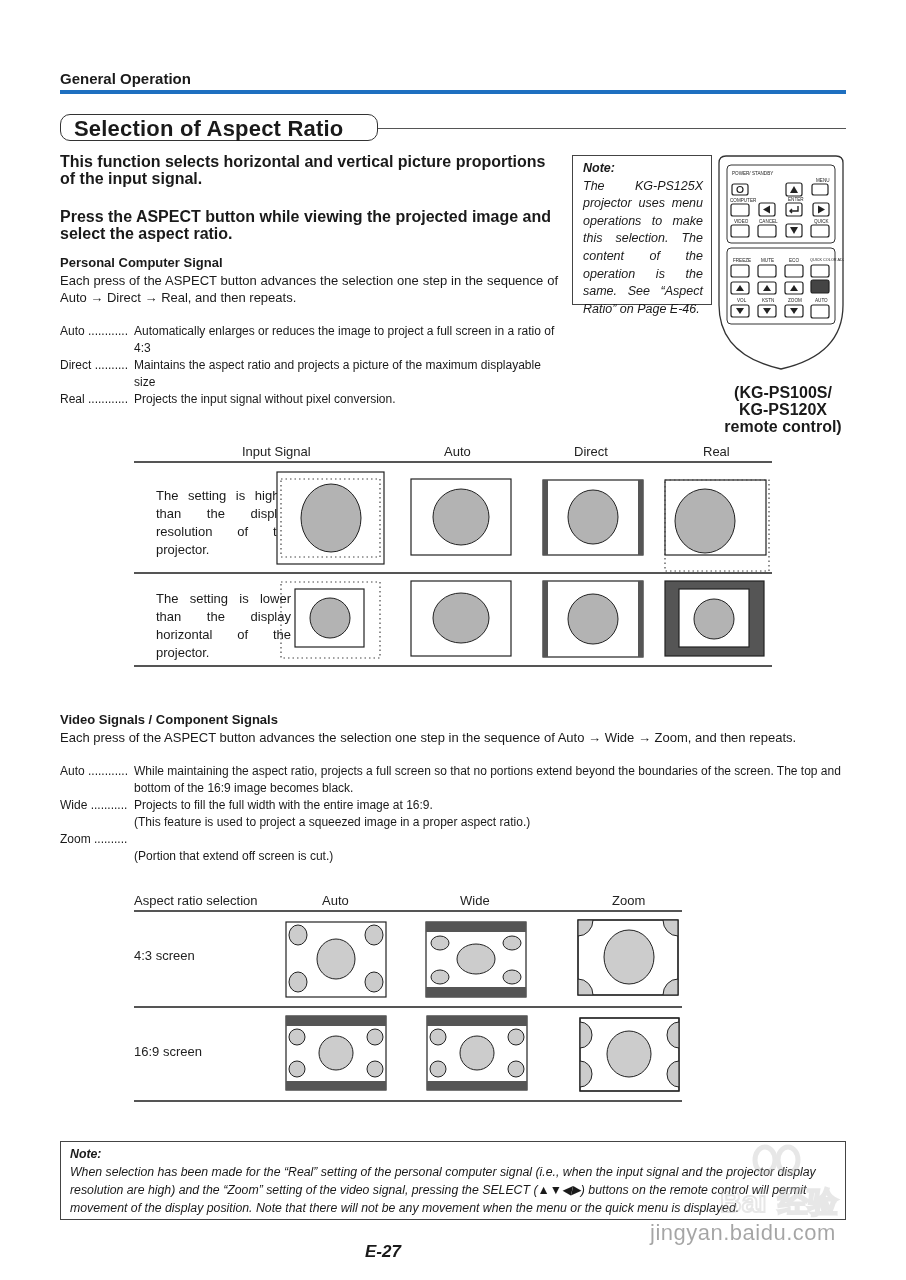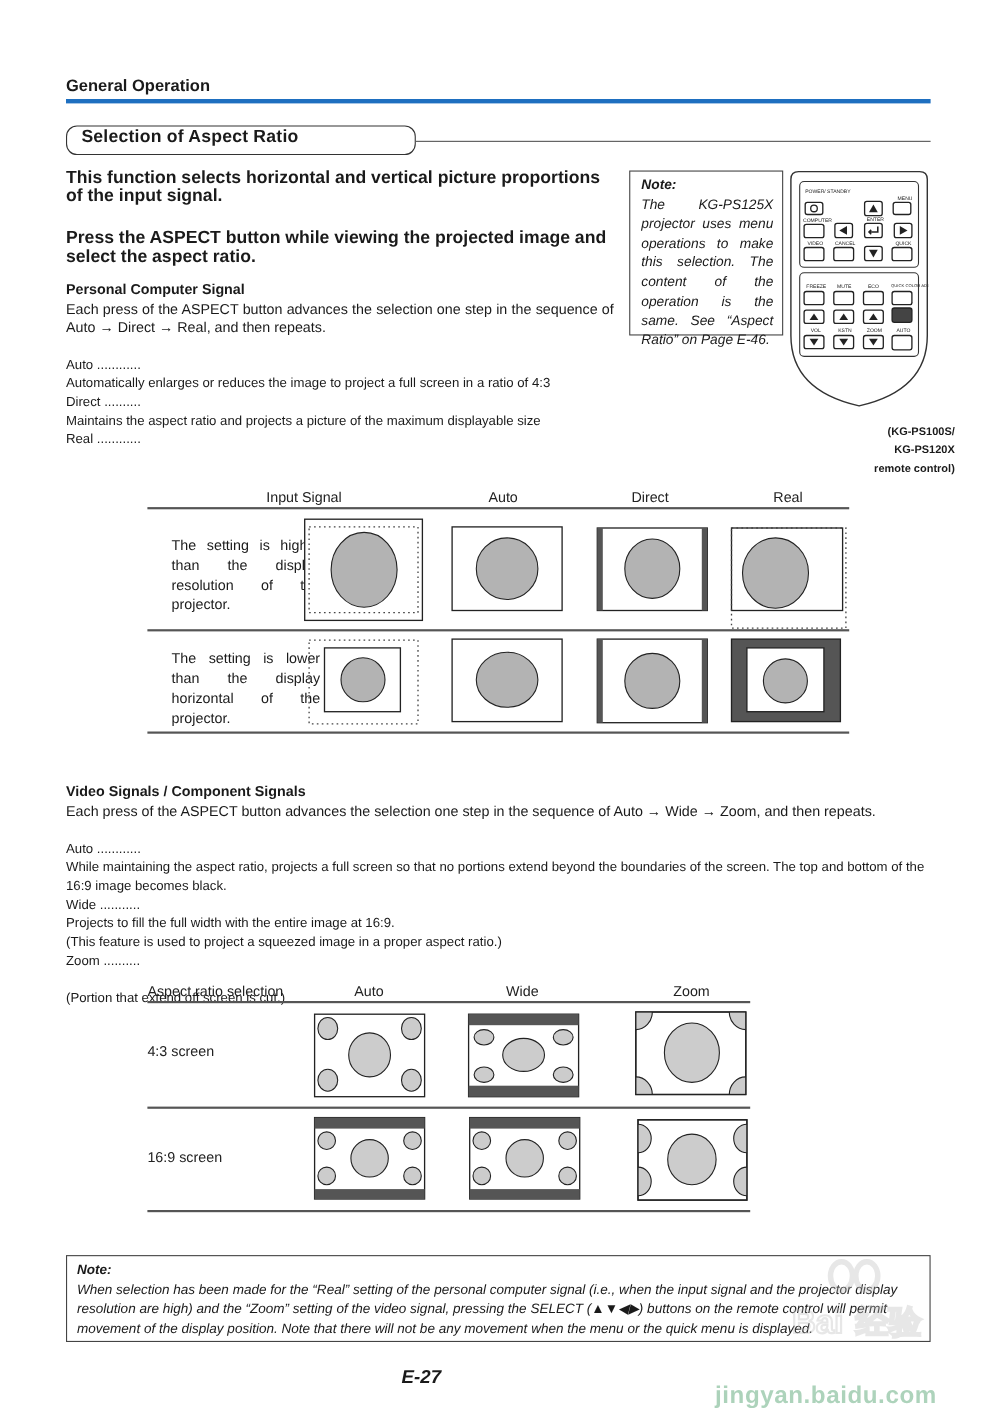--- a/index.html
+++ b/index.html
@@ -4,51 +4,51 @@
 <style>
   * { box-sizing: border-box; margin: 0; padding: 0; }
   html, body { width: 906px; height: 1280px; background: #ffffff; overflow: hidden; }
   body { position: relative; font-family: "Liberation Sans", sans-serif; color: #1a1a1a; }
   .abs { position: absolute; }
 
   .sec-header { left: 60px; top: 70px; font-size: 15px; font-weight: bold; }
   .sec-rule { left: 60px; top: 90px; width: 786px; height: 4px; background: #1e6fc0; }
 
   .title-box { left: 60px; top: 114px; width: 318px; height: 27px; border: 1.5px solid #333; border-radius: 10px; }
-  .title-text { left: 74px; top: 116px; font-size: 16px; font-weight: bold; letter-spacing: 0.2px; }
+  .title-text { left: 74px; top: 116px; font-size: 22px; font-weight: bold; letter-spacing: 0.2px; }
   .title-line { left: 378px; top: 128px; width: 468px; height: 1px; background: #555; }
 
   .intro { left: 60px; width: 500px; font-size: 16px; font-weight: bold; line-height: 17px; }
   .h3 { left: 60px; font-size: 13px; font-weight: bold; }
   .para { left: 60px; width: 498px; font-size: 13px; line-height: 17px; text-align: justify; }
 
   .deflist { left: 60px; width: 500px; font-size: 12px; line-height: 17px; font-family: "Liberation Sans Narrow", "Liberation Sans", sans-serif; }
-  .defrow { display: flex; flex-direction: column; }
+  .defrow { display: flex; }
   .defterm { width: 74px; flex-shrink: 0; white-space: nowrap; overflow: hidden; }
   .defdesc { flex: 1; }
 
   .note-box { left: 572px; top: 155px; width: 140px; height: 150px; border: 1px solid #444; padding: 4px 8px 4px 10px; font-style: italic; font-size: 12.5px; line-height: 17.6px; text-align: justify; }
   .note-title { font-weight: bold; }
 
   .remote { left: 718px; top: 155px; width: 126px; height: 216px; }
-  .remote-caption { left: 742px; top: 384px; width: 126px; text-align: right; font-size: 10px; font-weight: bold; line-height: 17px; }
+  .remote-caption { left: 720px; top: 384px; width: 126px; text-align: center; font-size: 16px; font-weight: bold; line-height: 17px; }
 
   .tbl-label { font-size: 13px; color: #222; }
   .hr { height: 1.5px; background: #555; }
   .rowlabel { font-size: 13px; line-height: 18px; text-align: justify; width: 135px; margin-left: 22px; }
 
   .diagram { position: absolute; }
 
   .note2 { left: 60px; top: 1141px; width: 786px; height: 79px; border: 1px solid #444; padding: 3px 9px; font-style: italic; font-size: 12.3px; line-height: 18px; }
   .note2 .nt { font-weight: bold; }
 
   .page-num { left: 0; top: 1242px; width: 766px; text-align: center; font-size: 17px; font-weight: bold; font-style: italic; }
 
   .watermark { left: 640px; top: 1142px; width: 215px; height: 130px; opacity: 0.35; color: #aaa; }
-  .wm-text { position: absolute; left: 10px; top: 78px; font-size: 22px; font-weight: bold; color: #15803d; letter-spacing: 0.5px; margin-top: 35px; }
+  .wm-text { position: absolute; left: 10px; top: 78px; font-size: 22px; font-weight: normal; color: #000000; letter-spacing: 0.5px; }
 </style>
 </head>
 <body>
 
 <div class="abs sec-header">General Operation</div>
 <div class="abs sec-rule"></div>
 
 <div class="abs title-box"></div>
 <div class="abs title-text">Selection of Aspect Ratio</div>
 <div class="abs title-line"></div>
@@ -63,20 +63,21 @@
   <div class="defrow">
     <span class="defterm">Auto ............</span>
     <span class="defdesc">Automatically enlarges or reduces the image to project a full screen in a ratio of 4:3</span>
   </div>
   <div class="defrow">
     <span class="defterm">Direct ..........</span>
     <span class="defdesc">Maintains the aspect ratio and projects a picture of the maximum displayable size</span>
   </div>
   <div class="defrow">
     <span class="defterm">Real ............</span>
+    <span class="defdesc">Projects the input signal without pixel conversion.</span>
   </div>
 </div>
 
 <div class="abs note-box">
   <div class="note-title">Note:</div>
   <div>The KG-PS125X projector uses menu operations to make this selection. The content of the operation is the same. See “Aspect Ratio” on Page E-46.</div>
 </div>
 
 <svg class="abs remote" viewBox="0 0 126 216">
   <path d="M8,1 H118 Q125,1 125,8 V150 Q125,200 63,214 Q1,200 1,150 V8 Q1,1 8,1 Z" fill="#fff" stroke="#333" stroke-width="1.3"></path>

